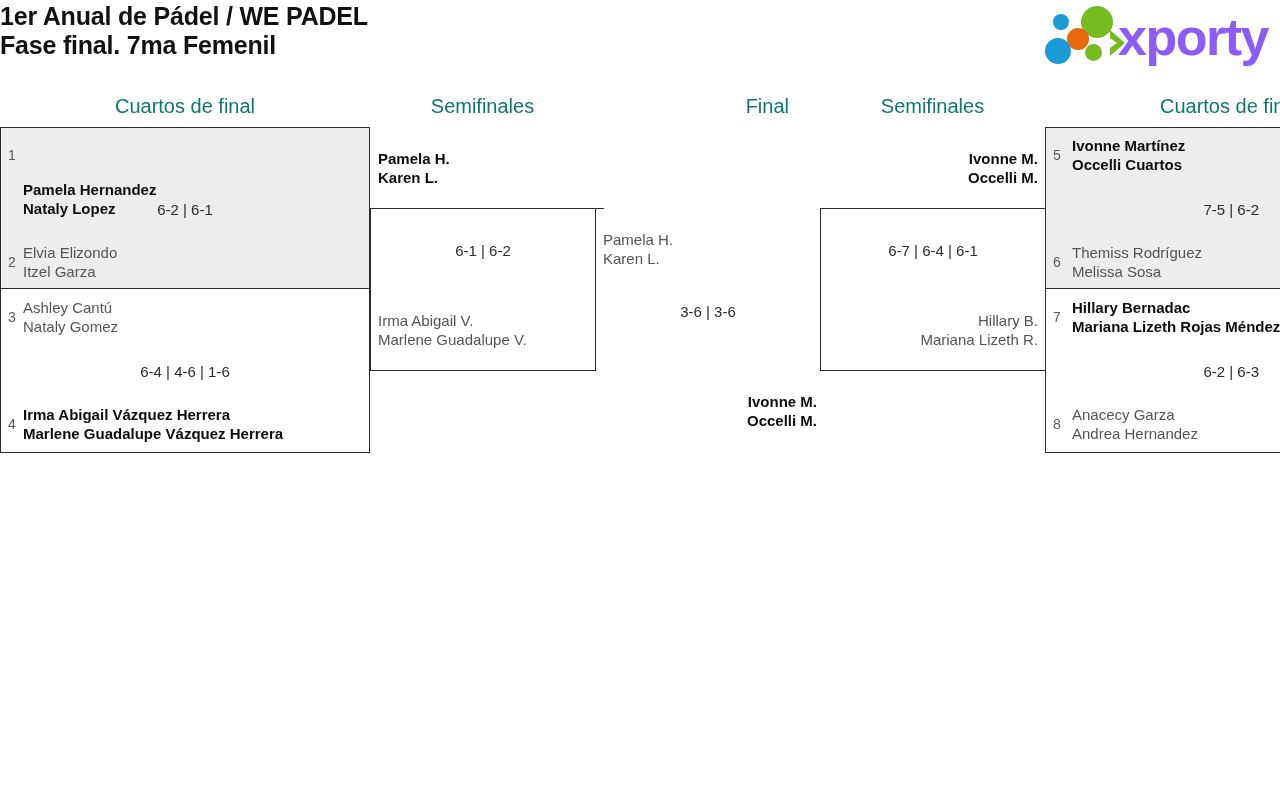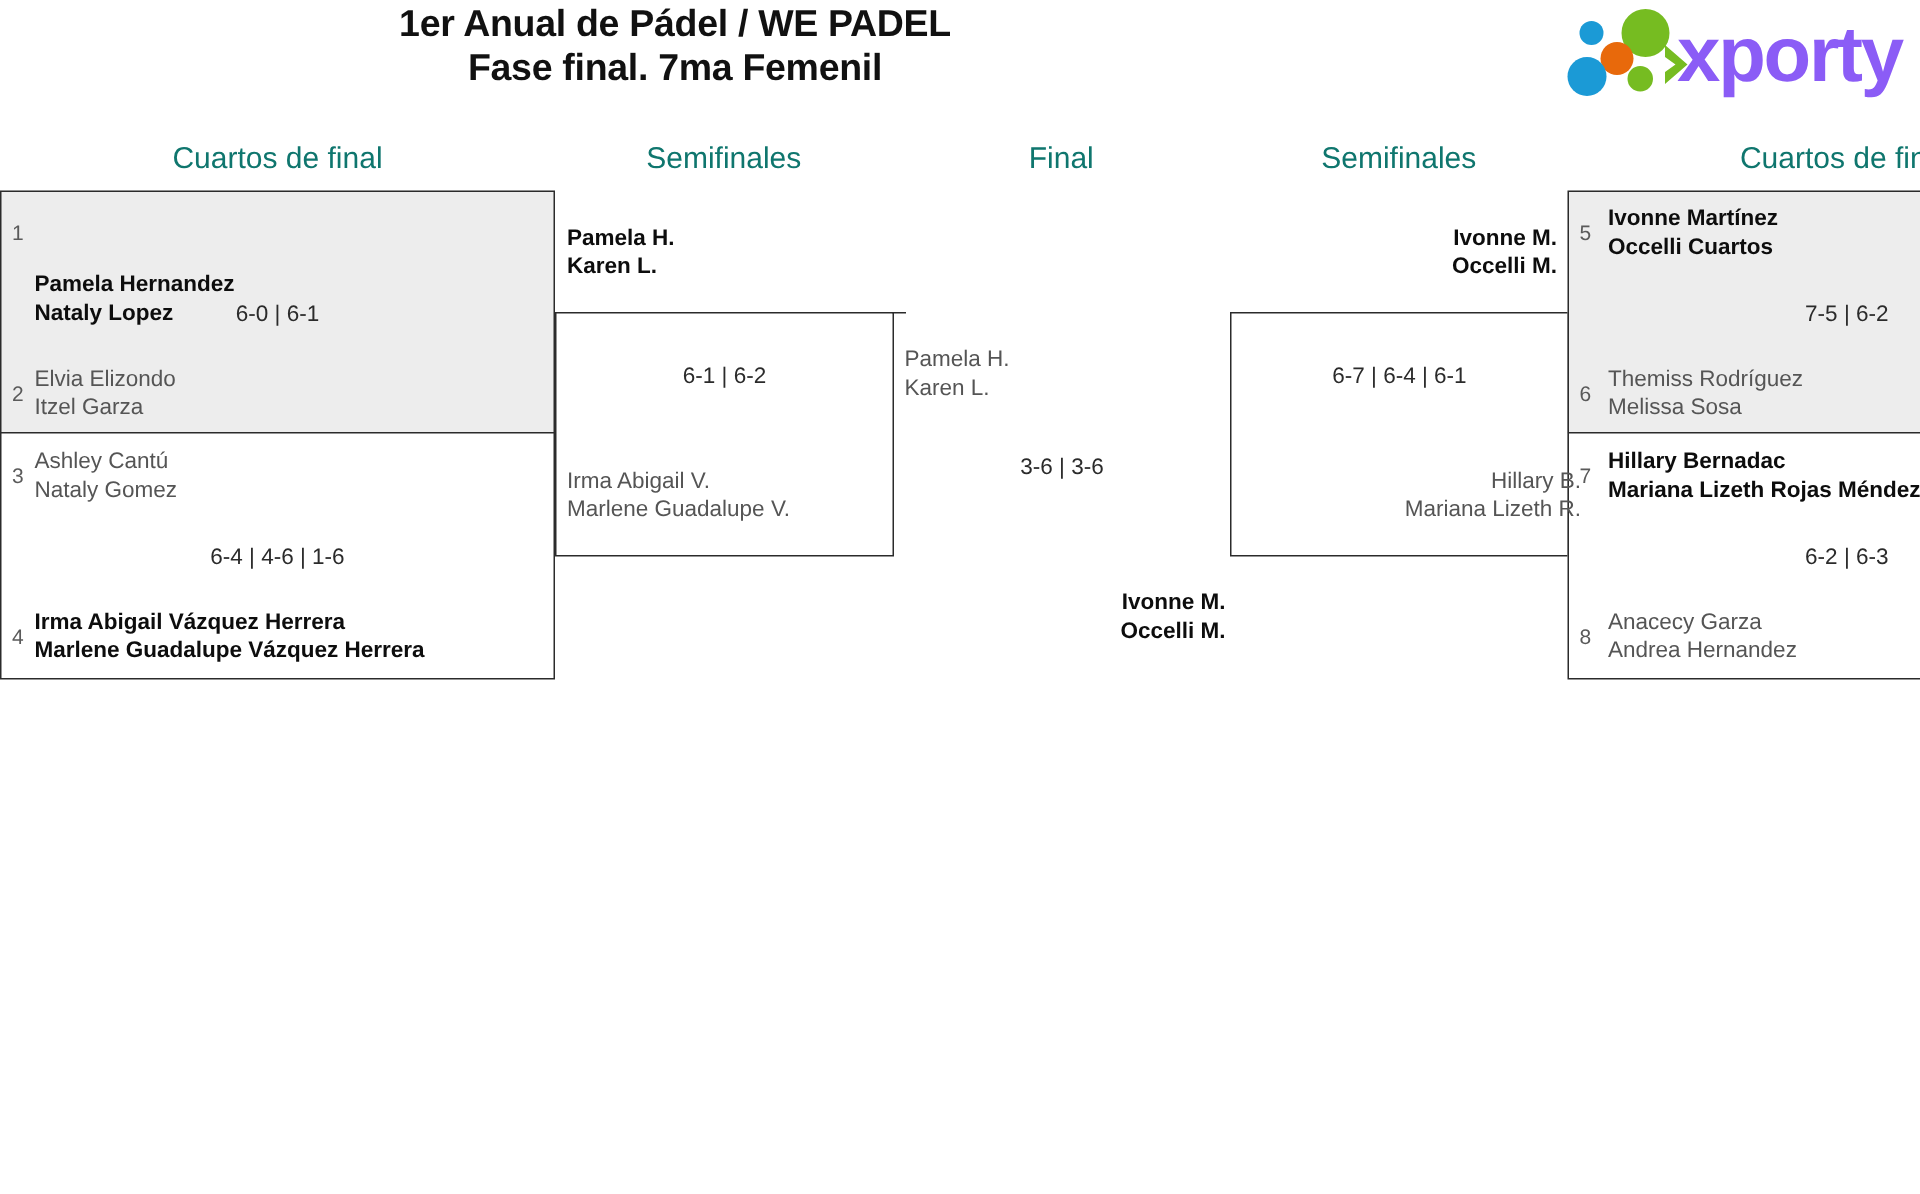--- a/index.html
+++ b/index.html
@@ -20,21 +20,20 @@
   #header {
     position: absolute;
     left: 0; top: 0;
     width: 1280px;
     height: 86px;
   }
   #title-block {
     position: absolute;
     left: 0px; top: 2px;
     width: 900px;
-    text-align: center;
   }
   .title-line {
     font-size: 25px;
     font-weight: 700;
     line-height: 29px;
     letter-spacing: -0.2px;
     color: #111111;
     white-space: nowrap;
   }
 
@@ -76,21 +75,21 @@
     position: absolute;
     top: 96px;
     font-size: 20px;
     color: #0f766e;
     text-align: center;
     white-space: nowrap;
     line-height: 21px;
   }
   #round-qf-left   { left: 0px;    width: 370px; }
   #round-sf-left   { left: 370px;  width: 225px; }
-  #round-final     { left: 595px;  width: 225px; }
+  #round-final     { left: 564px;  width: 225px; text-align: right; }
   #round-sf-right  { left: 820px;  width: 225px; }
   #round-qf-right  { left: 1045px; width: 370px; text-align: center; }
 
   
   #bracket {
     position: absolute;
     left: 0; top: 0;
     width: 1280px; height: 796px;
   }
 
@@ -168,21 +167,21 @@
   #sfl-team-b { left: 378px; top: 311px; }
 
   
   #fin-team-a { left: 603px; top: 230px; }
   #fin-score  { left: 595px; top: 302px; width: 226px; text-align: center; }
   #fin-team-b { left: 597px; top: 392px; width: 220px; text-align: right; }
 
   
   #sfr-team-a { left: 820px; top: 149px; width: 218px; text-align: right; }
   #sfr-score  { left: 820px; top: 241px; width: 226px; text-align: center; }
-  #sfr-team-b { left: 820px; top: 311px; width: 218px; text-align: right; padding-left: 16px; }
+  #sfr-team-b { left: 820px; top: 311px; width: 218px; text-align: right; }
 
   
   #qf3-seed-a { left: 1053px; top: 146px; }
   #qf3-team-a { left: 1072px; top: 136px; }
   #qf3-score  { left: 1045px; top: 200px; width: 214px; text-align: right; }
   #qf3-seed-b { left: 1053px; top: 253px; }
   #qf3-team-b { left: 1072px; top: 243px; }
 
   
   #qf4-seed-a { left: 1053px; top: 308px; }
@@ -232,21 +231,21 @@
   <div class="match-box plain" id="qf4"></div>
 
   <div class="connector" id="conn-left-final"></div>
   <div class="connector" id="conn-right-final"></div>
 
   <div class="seed" id="qf1-seed-a">1</div>
   <div class="team winner" id="qf1-team-a">
     <span class="n1">Pamela Hernandez</span>
     <span class="n2">Nataly Lopez</span>
   </div>
-  <div class="score" id="qf1-score">6-0 | 6-1</div>
+  <div class="score" id="qf1-score">6-2 | 6-1</div>
   <div class="seed" id="qf1-seed-b">2</div>
   <div class="team loser" id="qf1-team-b">
     <span class="n1">Elvia Elizondo</span>
     <span class="n2">Itzel Garza</span>
   </div>
 
   <div class="seed" id="qf2-seed-a">3</div>
   <div class="team loser" id="qf2-team-a">
     <span class="n1">Ashley Cantú</span>
     <span class="n2">Nataly Gomez</span>

